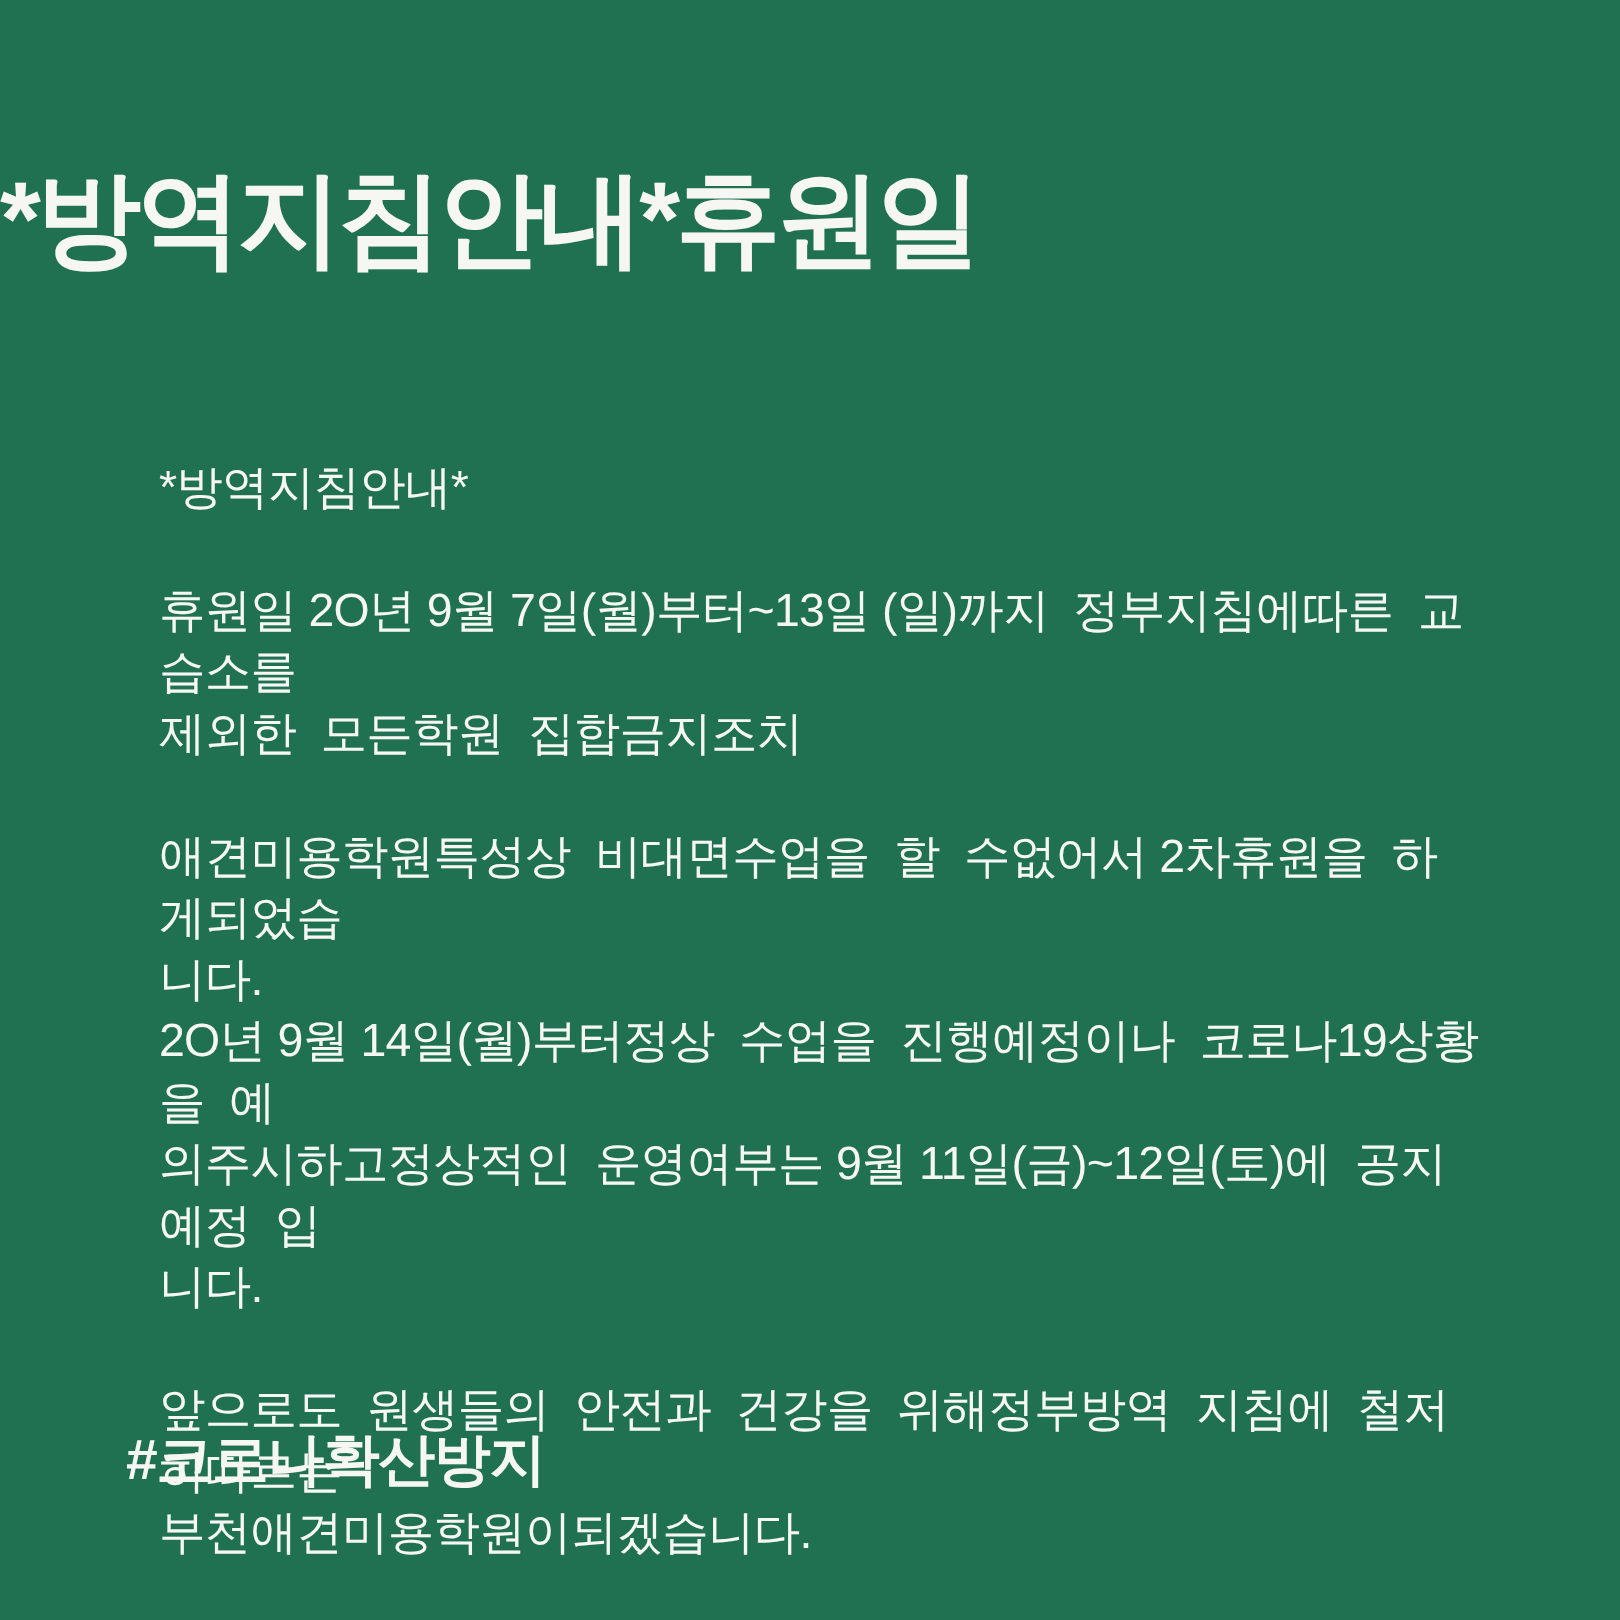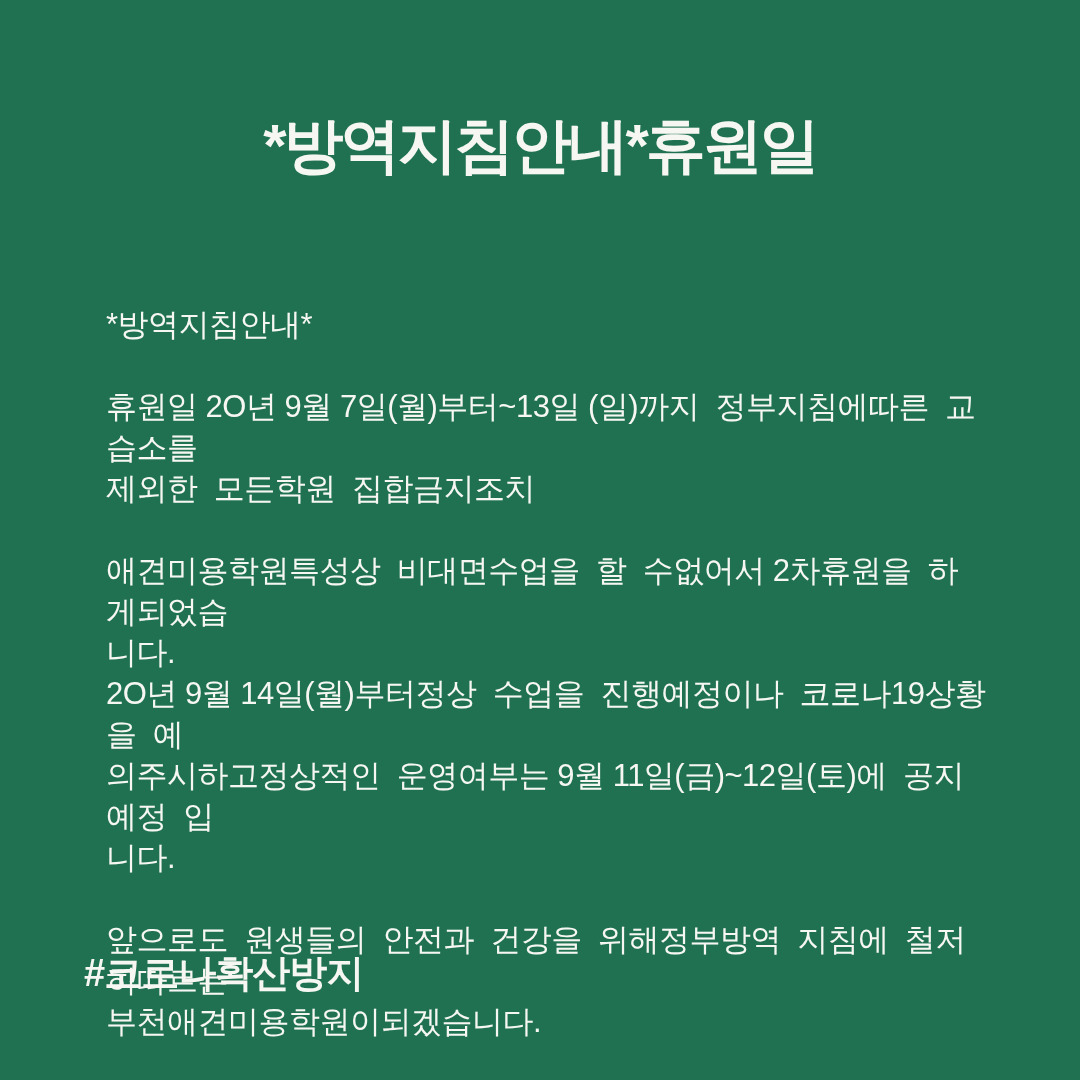--- a/index.html
+++ b/index.html
@@ -17,22 +17,21 @@
     height: 1080px;
     background: var(--bg);
     overflow: hidden;
     color: var(--fg);
   }
   .title {
     position: absolute;
     top: 86px;
     left: 0;
     width: 1080px;
-    text-align: center;
-    font-size: 60px;
+    font-size: 70px;
     line-height: 120px;
     font-weight: 900;
     letter-spacing: -3px;
     color: var(--fg);
     white-space: nowrap;
   }
   .body-text {
     position: absolute;
     top: 272px;
     left: 106px;

